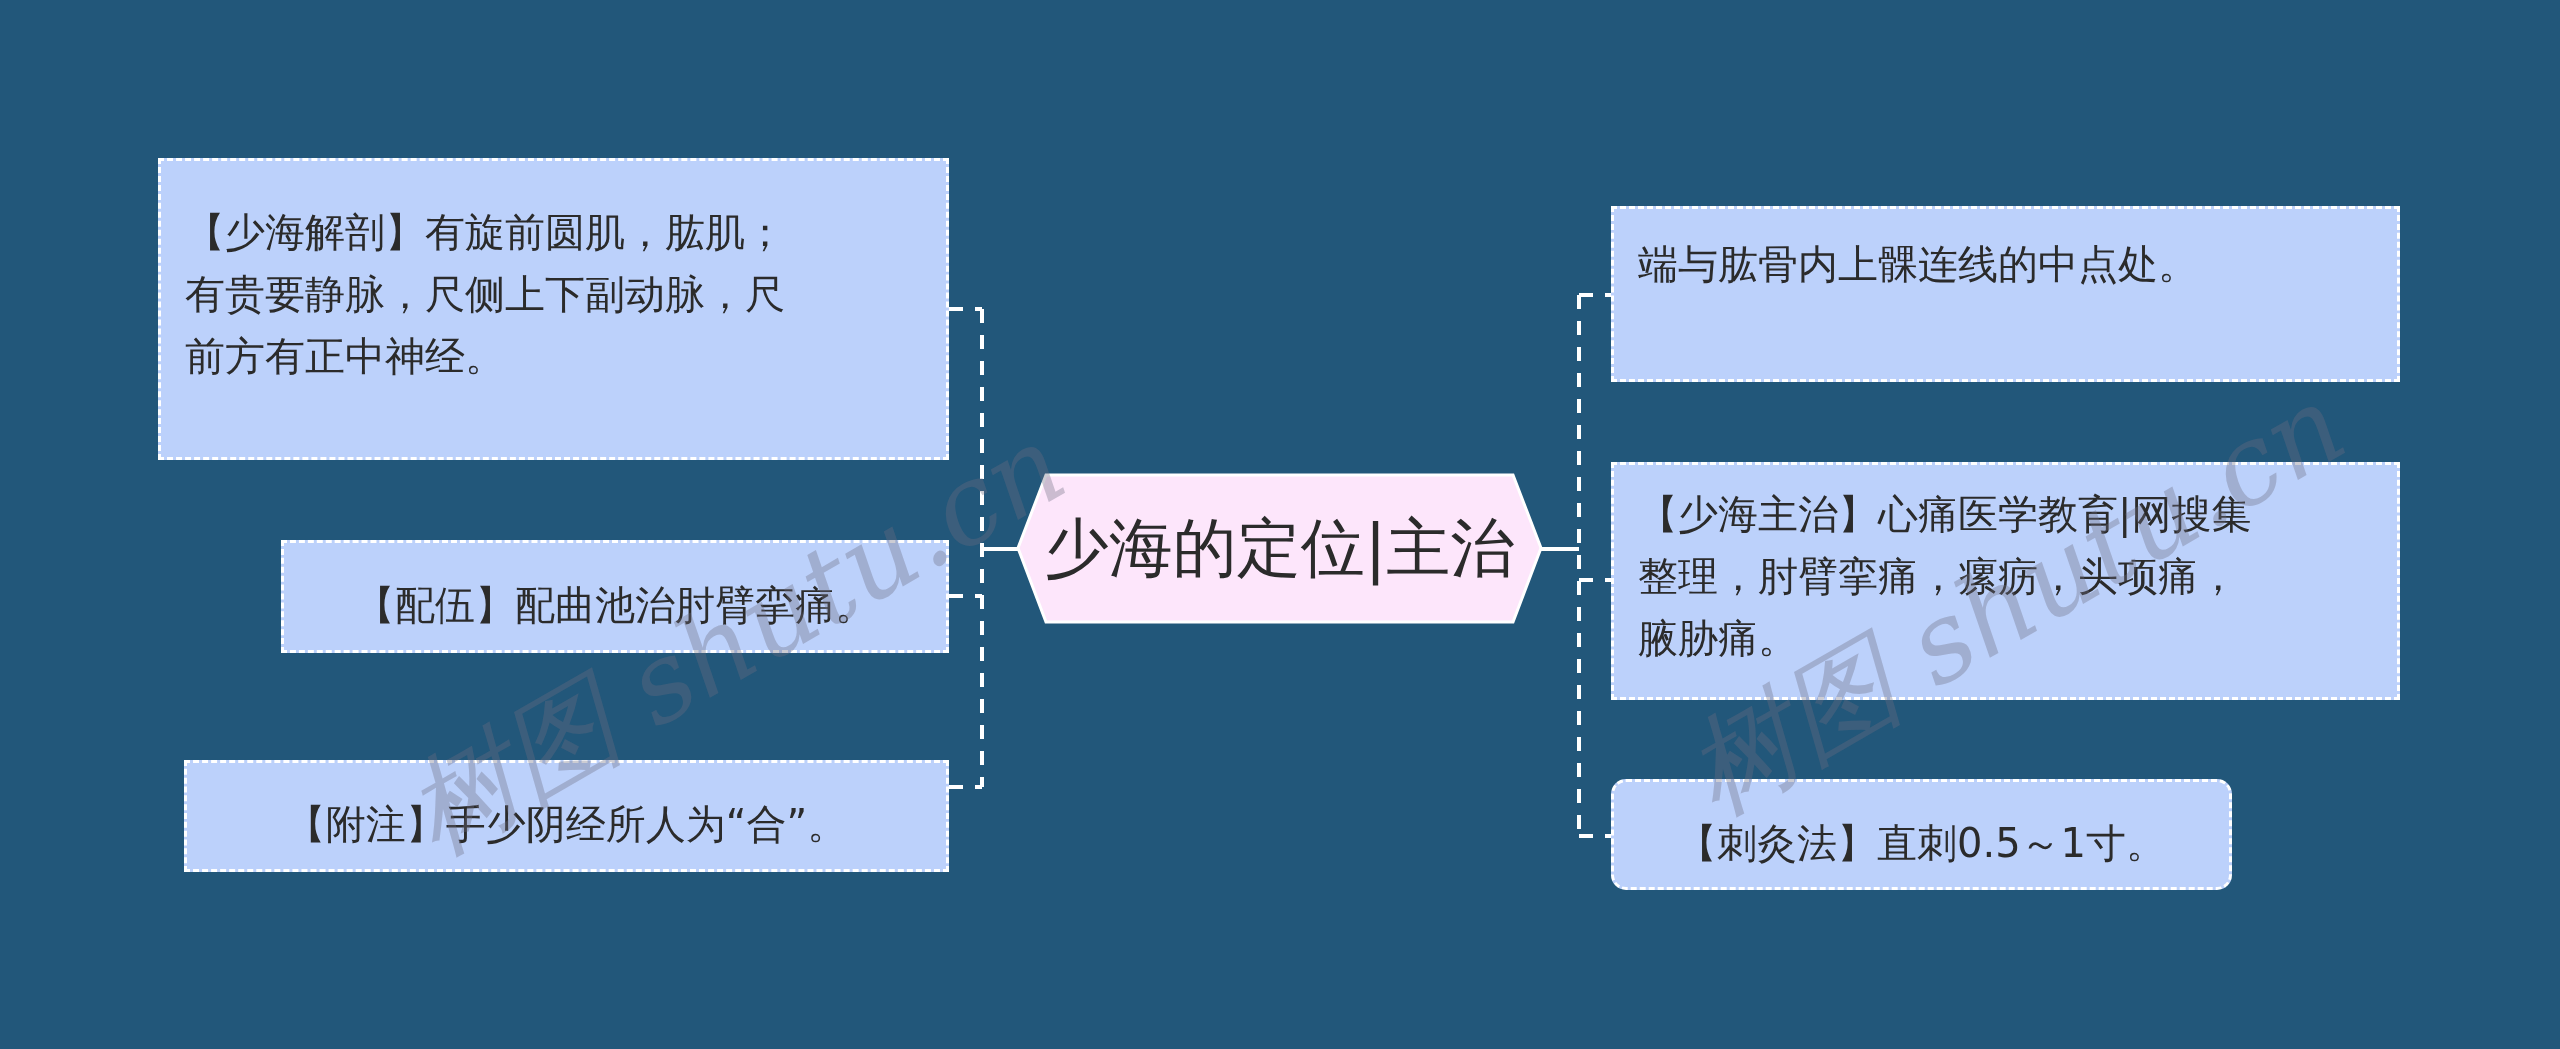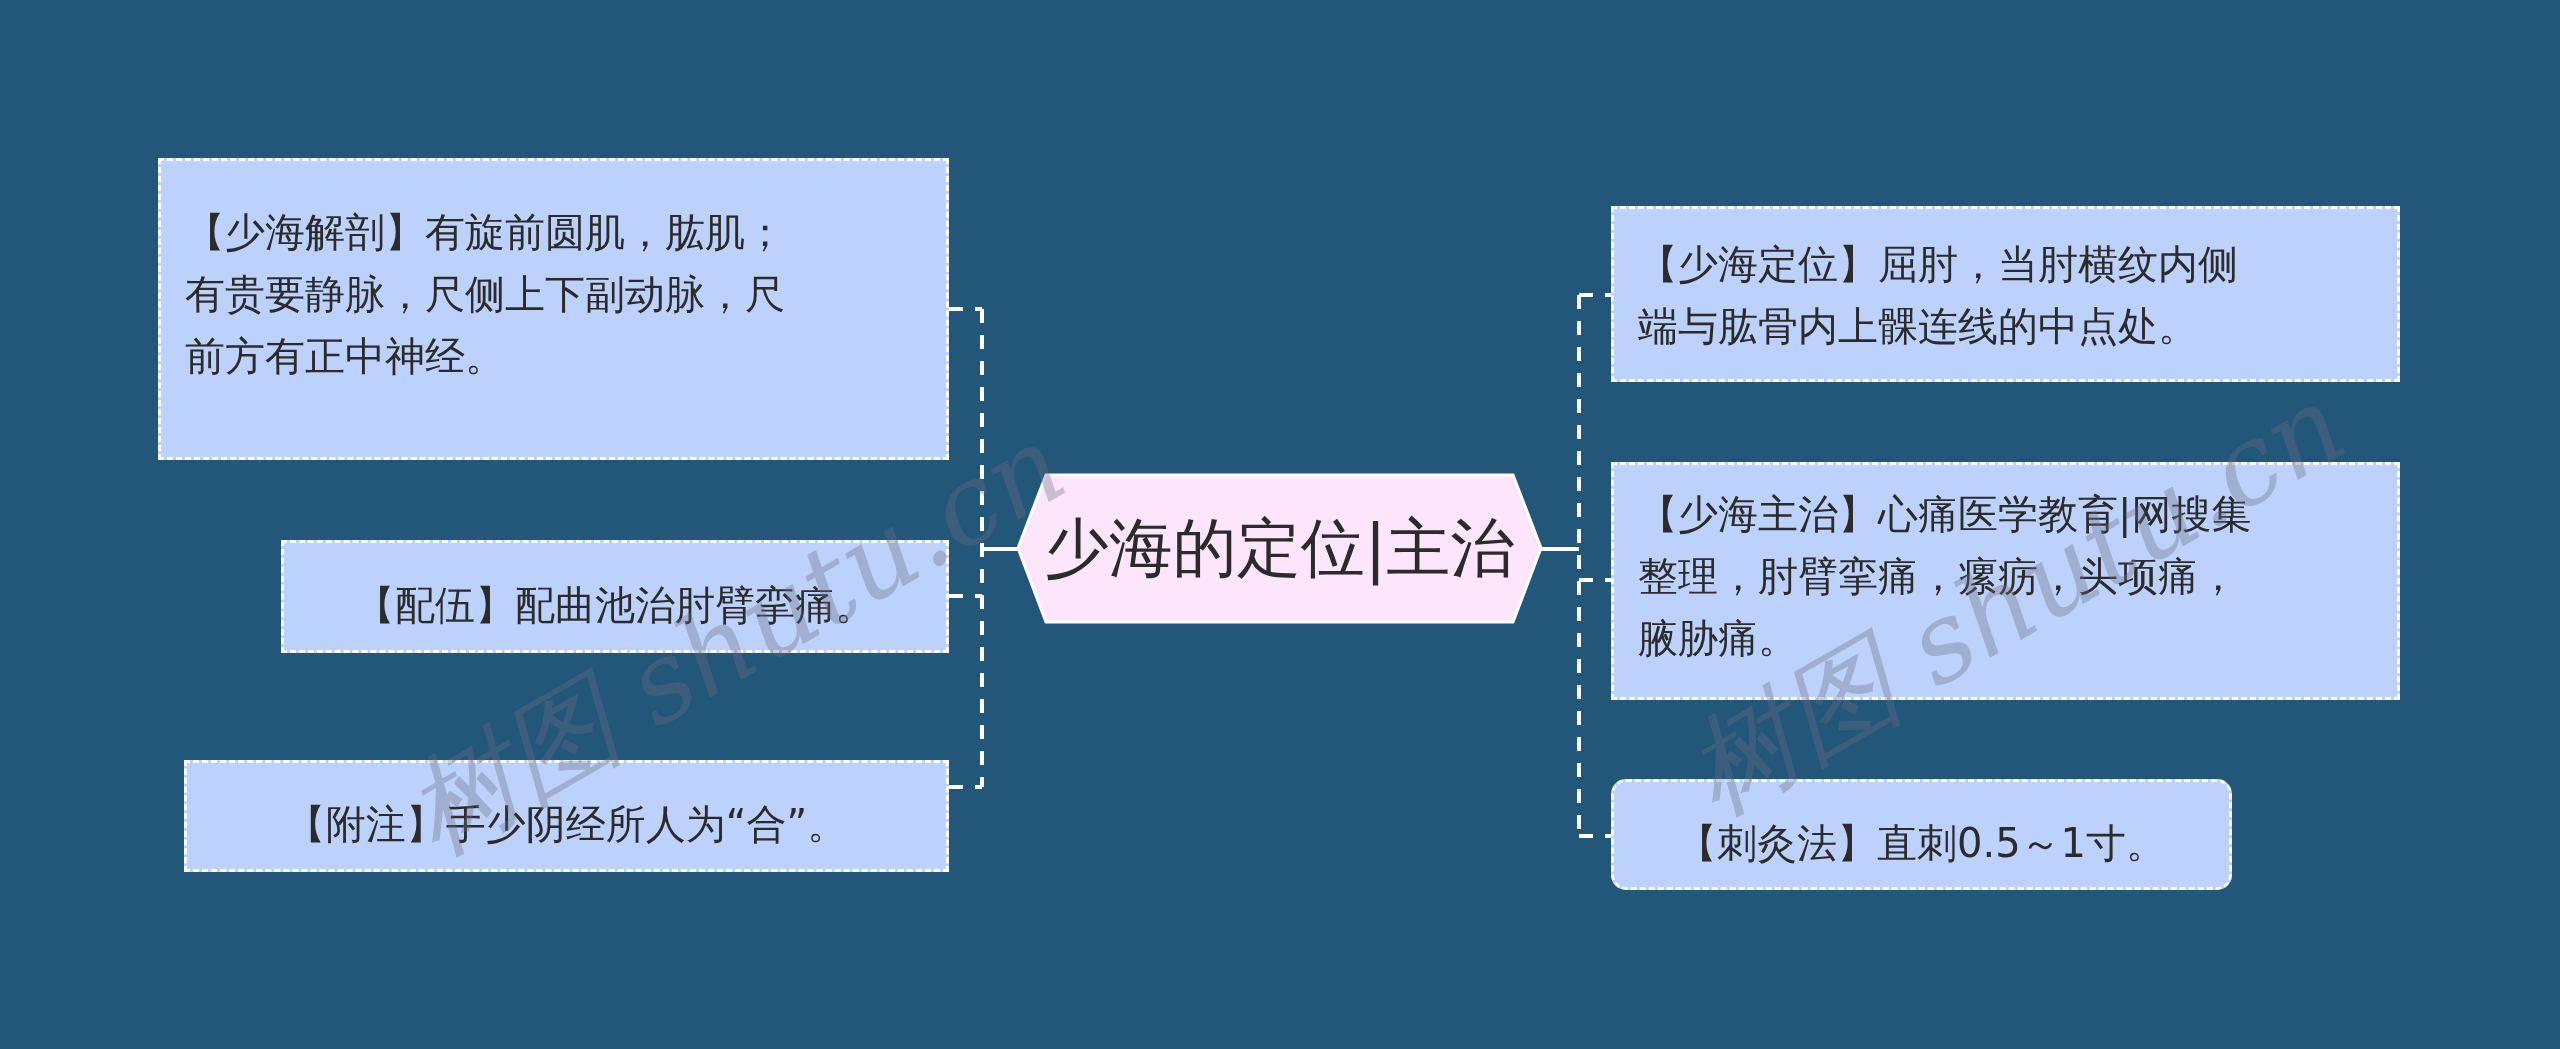--- a/index.html
+++ b/index.html
@@ -82,21 +82,20 @@
 </div>
 
 <div class="center">
   <svg width="527" height="151">
     <polygon points="30,2 497,2 525,75 497,149 30,149 2,75" fill="#fde6fb" stroke="#ffffff" stroke-width="3"></polygon>
   </svg>
   <div class="title">少海的定位|主治</div>
 </div>
 
 <div class="node" style="left:1611px; top:206px; width:789px; height:176px; padding-top:24px;">
-  <div>【少海定位】屈肘，当肘横纹内侧</div>
   <div>端与肱骨内上髁连线的中点处。</div>
 </div>
 
 <div class="node" style="left:1611px; top:462px; width:789px; height:238px; padding-top:18px;">
   <div>【少海主治】心痛医学教育|网搜集</div>
   <div>整理，肘臂挛痛，瘰疬，头项痛，</div>
   <div>腋胁痛。</div>
 </div>
 
 <div class="node single" style="left:1611px; top:779px; width:621px; height:111px;border-radius:15px;">

